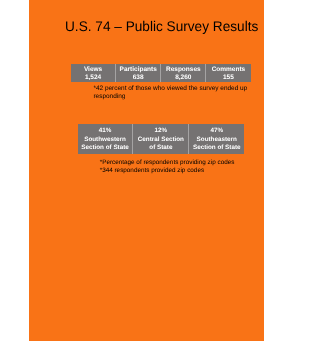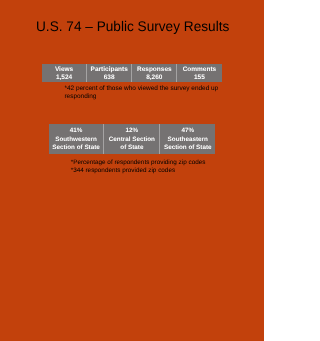--- a/index.html
+++ b/index.html
@@ -13,21 +13,22 @@
     overflow: hidden;
     font-family: "Liberation Sans", sans-serif;
     color: #000000;
     -webkit-font-smoothing: antialiased;
     text-rendering: geometricPrecision;
   }
   .page {
     position: relative;
     width: 264px;
     height: 341px;
-    background: #c2410c;
+    background: #f97316;
+    margin-left: 29px;
   }
   .title {
     position: absolute;
     left: 35.6px;
     top: 18px;
     font-size: 14px;
     font-weight: 400;
     letter-spacing: 0px;
     color: #000;
     white-space: nowrap;

